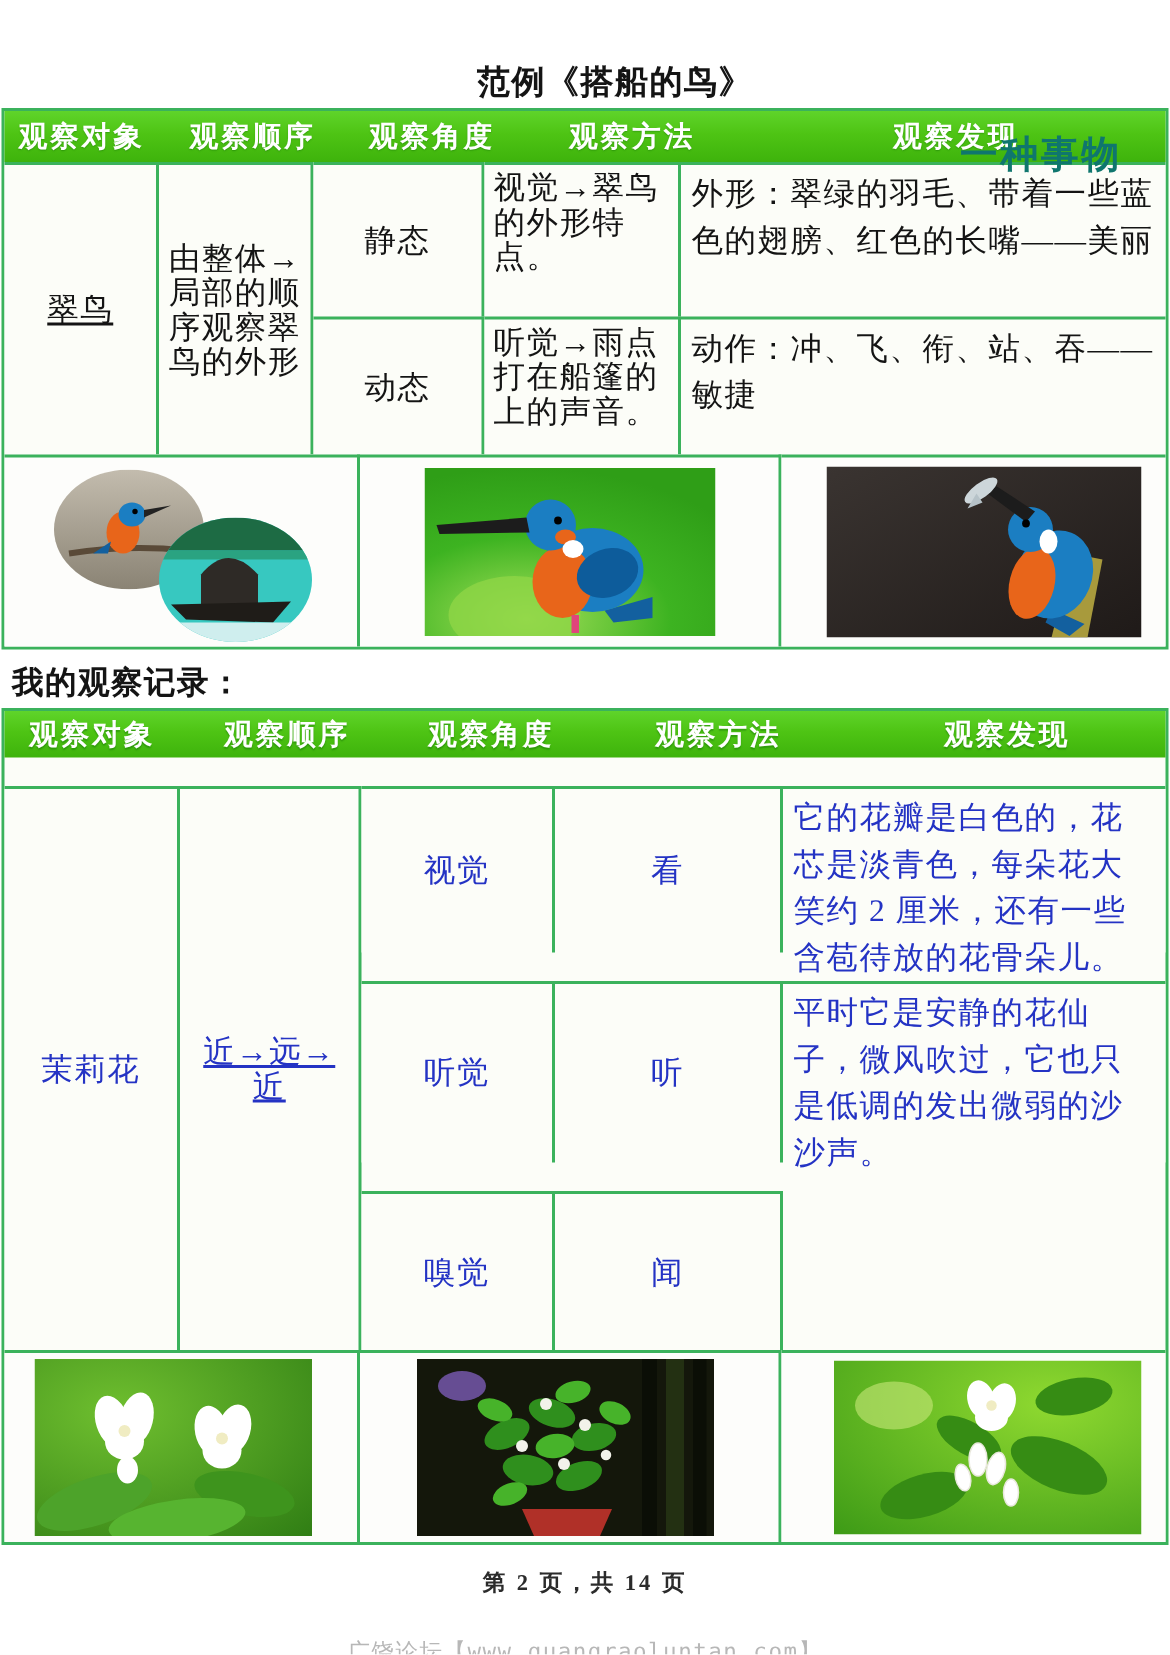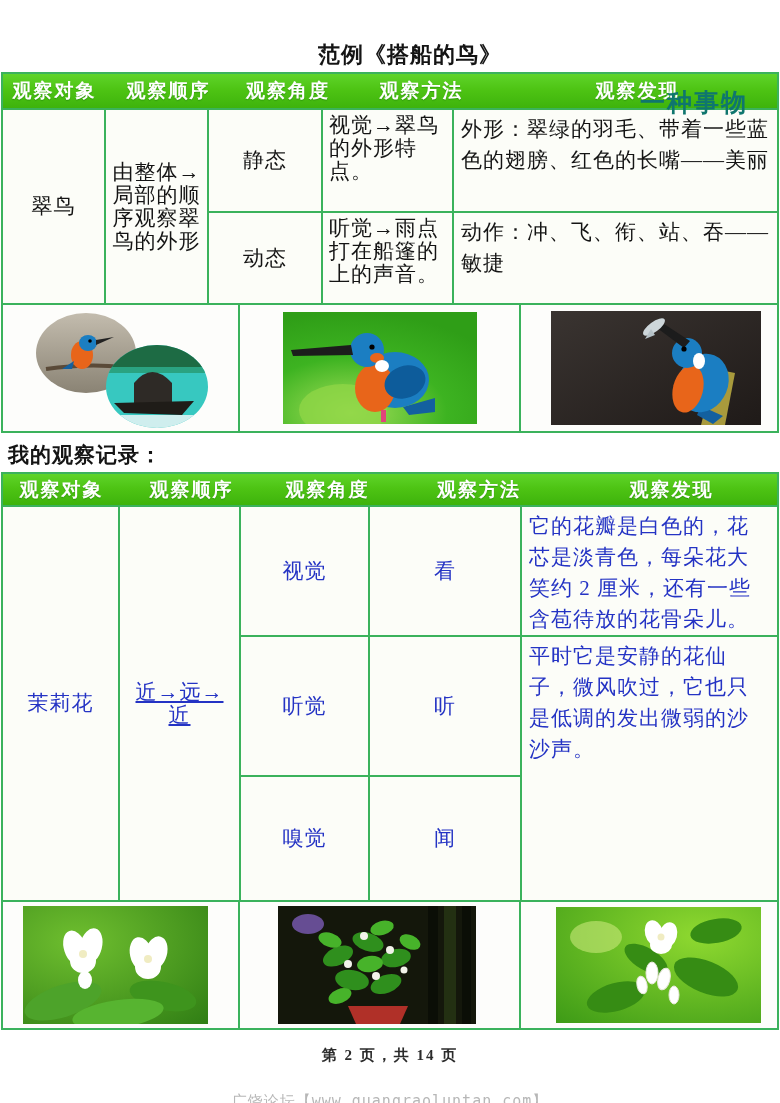--- a/index.html
+++ b/index.html
@@ -34,21 +34,21 @@
   .cell{border-right:2px solid var(--border);border-top:2px solid var(--border);
     background:var(--cellbg);display:flex;align-items:center;justify-content:center;
     font-size:21px;color:var(--ink);letter-spacing:1px;line-height:23px;padding:4px 6px;
     text-align:center;}
   .cell.lc{border-right:none;}
   .cell.span2{grid-row:1 / span 2;}
   .cell.span3{grid-row:1 / span 3;}
   .cell.top{align-items:flex-start;justify-content:flex-start;text-align:left;}
   .cell.para{align-items:flex-start;justify-content:flex-start;text-align:left;
     padding:4px 7px;line-height:31px;}
-  .blue{color:var(--blue);}
+  .blue{color:var(--blue);margin-top:19px;}
   .igrid{grid-template-columns:237px 281px 1fr;}
   #tbl1 .igrid{grid-template-rows:128px;}
   #tbl2 .igrid{grid-template-rows:128px;}
   .icell{border-right:2px solid var(--border);border-top:2px solid var(--border);
     background:#fdfdfb;position:relative;overflow:hidden;}
   .icell.lc{border-right:none;}
   .overlay-note{position:absolute;top:86px;left:640px;z-index:5;
     font-size:25px;font-weight:bold;color:#0f766e;letter-spacing:2px;}
   .photo{position:absolute;}
   .oval{border-radius:50%;overflow:hidden;}
@@ -69,21 +69,21 @@
 
   <div class="tbl" id="tbl1">
     <div class="grid hgrid">
       <div class="hcell">观察对象</div>
       <div class="hcell">观察顺序</div>
       <div class="hcell">观察角度</div>
       <div class="hcell">观察方法</div>
       <div class="hcell">观察发现</div>
     </div>
     <div class="grid bgrid">
-      <div class="cell span2" style="grid-column:1;">翠鸟</div>
+      <div class="cell span2" style="grid-column:1;text-decoration:underline;">翠鸟</div>
       <div class="cell span2" style="grid-column:2;">由整体→局部的顺序观察翠鸟的外形</div>
       <div class="cell" style="grid-column:3;grid-row:1;">静态</div>
       <div class="cell top" style="grid-column:4;grid-row:1;">视觉→翠鸟的外形特点。</div>
       <div class="cell lc para" style="grid-column:5;grid-row:1;">外形：翠绿的羽毛、带着一些蓝色的翅膀、红色的长嘴——美丽</div>
       <div class="cell" style="grid-column:3;grid-row:2;">动态</div>
       <div class="cell top" style="grid-column:4;grid-row:2;">听觉→雨点打在船篷的上的声音。</div>
       <div class="cell lc para" style="grid-column:5;grid-row:2;">动作：冲、飞、衔、站、吞——敏捷</div>
     </div>
     <div class="grid igrid">
       <div class="icell">

